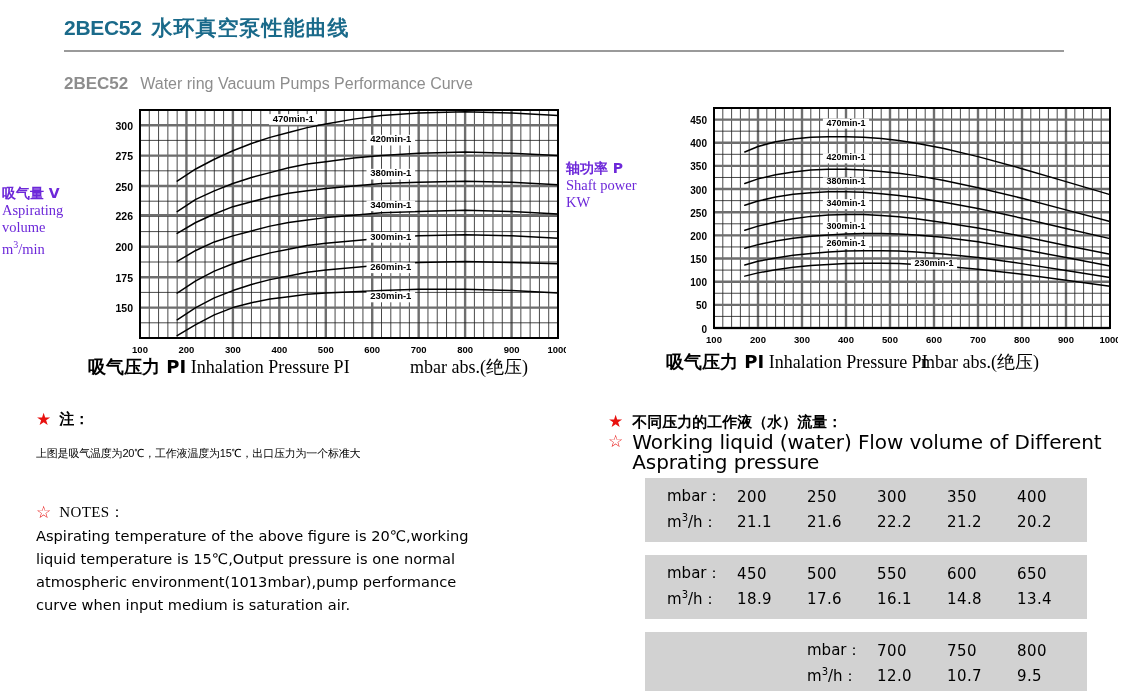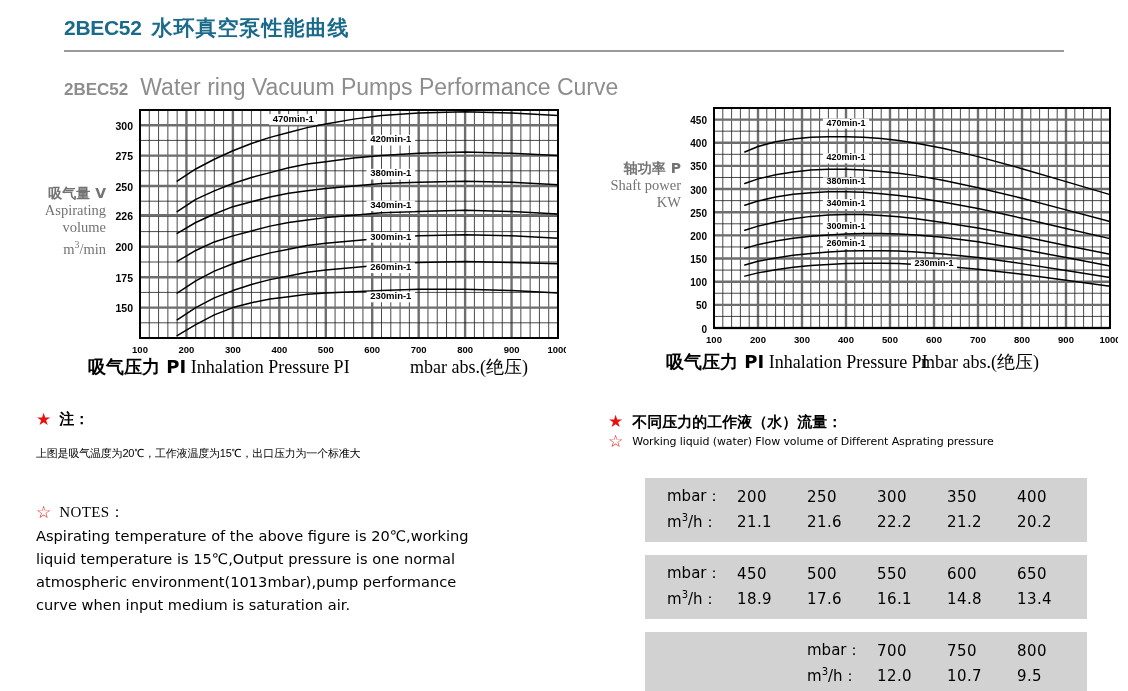--- a/index.html
+++ b/index.html
@@ -17,30 +17,30 @@
     font-size:21px;font-weight:bold;color:#1a6a8a;letter-spacing:-.3px;
   }
   .title-cn{
     font-size:21px;font-weight:bold;color:#1a6a8a;letter-spacing:1px;
   }
   .hrule{
     position:absolute;left:0px;top:36px;width:1000px;height:2px;background:#9a9a9a;
   }
   .sub-row{position:absolute;left:0px;top:60px;display:flex;align-items:baseline;gap:12px;}
   .sub-code{font-size:17px;font-weight:bold;color:#8d8d8d;}
-  .sub-en{font-size:23px;color:#8d8d8d;}
+  .sub-en{font-size:16px;color:#8d8d8d;}
 
   
   .chart-block{position:absolute;}
   #chart-left{left:0px;top:100px;width:566px;height:285px;}
   #chart-right{left:566px;top:100px;width:562px;height:285px;}
 
   .axis-label-y{
-    position:absolute;text-align:right;font-family:"Liberation Serif",serif;
-    font-size:14.5px;line-height:17px;color:#737373;
+    position:absolute;text-align:left;font-family:"Liberation Serif",serif;
+    font-size:14.5px;line-height:17px;color:#6d28d9;
   }
   .axis-label-y .cn{font-family:"DejaVu Sans",sans-serif;font-weight:bold;font-size:14px;}
   .axis-label-y .sup{font-size:10px;vertical-align:super;}
 
   .axis-caption{
     position:absolute;font-family:"Liberation Serif",serif;font-size:18px;color:#000;
     white-space:nowrap;
   }
   .axis-caption .cn{font-family:"DejaVu Sans",sans-serif;font-weight:bold;}
 
@@ -61,21 +61,21 @@
   .note-head-en{font-family:Liberation Serif, serif;font-size:15px;letter-spacing:.4px;}
   .note-en{
     font-family:"DejaVu Sans",sans-serif;font-size:14.6px;line-height:23px;
     text-align:justify;margin-top:2px;
   }
 
   
   .flow{position:absolute;left:608px;top:412px;width:508px;}
   .flow-line{display:flex;align-items:flex-start;gap:9px;line-height:20px;}
   .flow-cn{font-family:"DejaVu Sans",sans-serif;font-weight:bold;font-size:15px;}
-  .flow-en{font-family:"DejaVu Sans",sans-serif;font-size:11px;letter-spacing:-.1px;}
+  .flow-en{font-family:"DejaVu Sans",sans-serif;font-size:20px;letter-spacing:-.1px;}
 
   .tables{position:absolute;left:645px;top:478px;width:442px;}
   .tbl{
     background:#d2d2d2;width:442px;padding:6px 0 8px 0;margin-bottom:13px;
     box-sizing:border-box;
   }
   .tbl-row{display:flex;align-items:center;height:25px;justify-content:flex-end;}
   .tbl-head-cell{
     width:88px;padding-left:18px;box-sizing:border-box;
     font-family:"DejaVu Sans",sans-serif;font-size:15px;white-space:nowrap;

